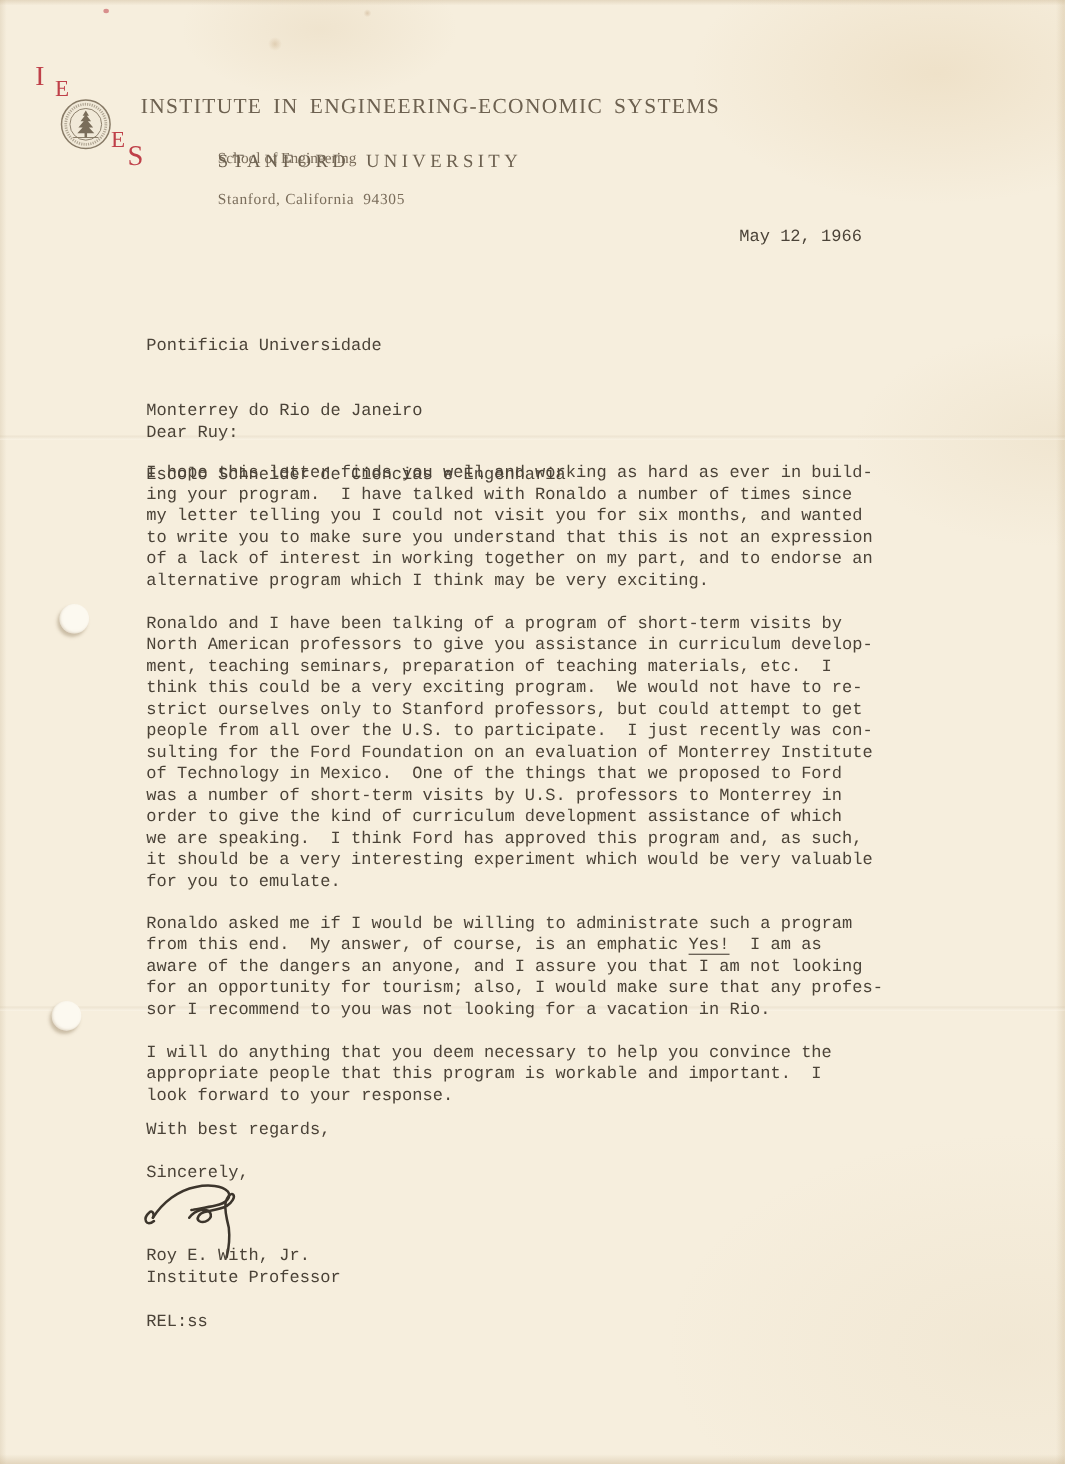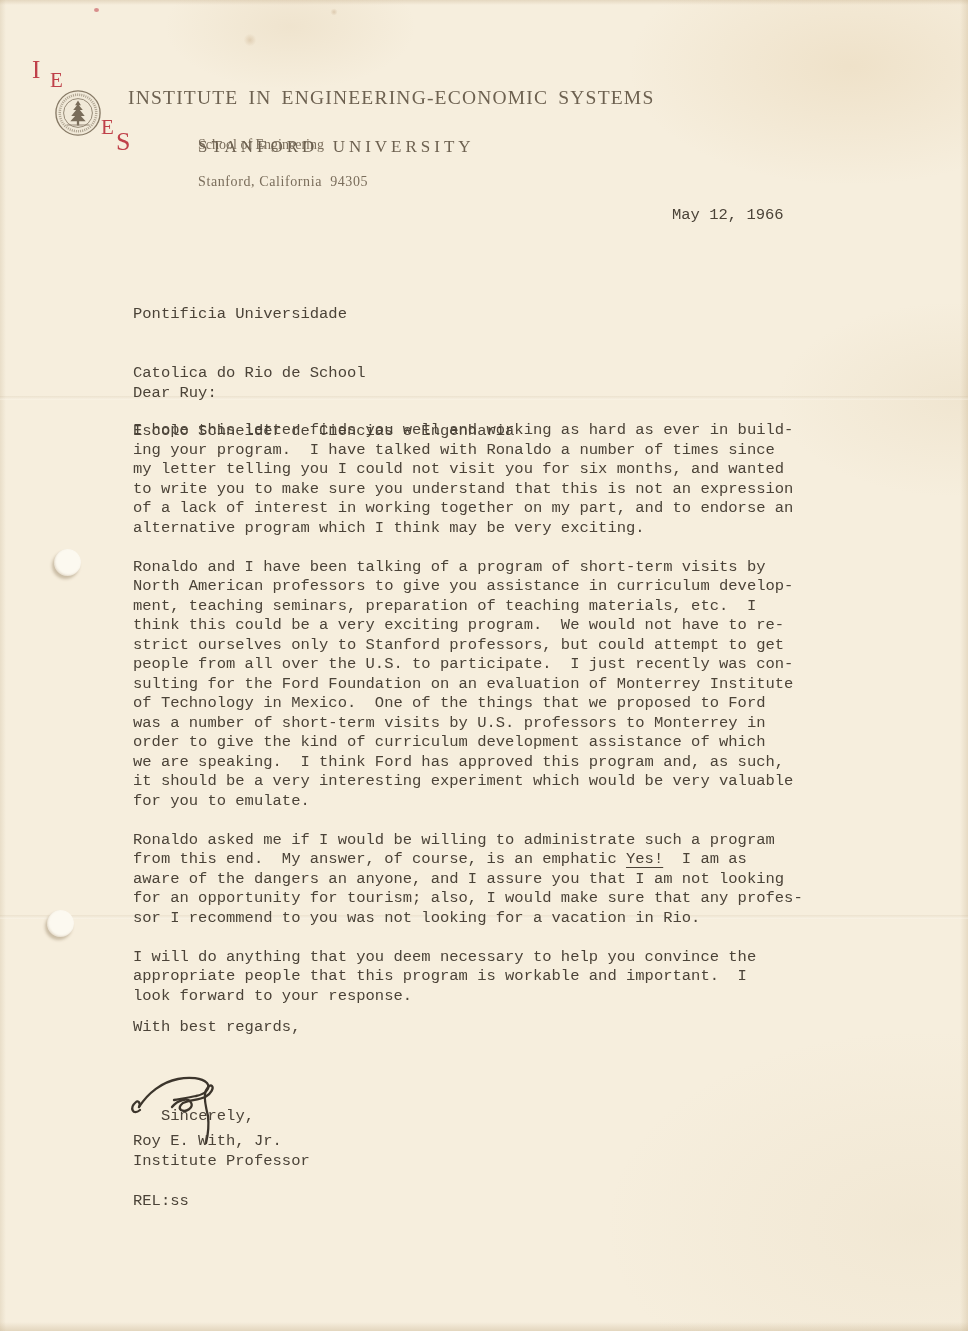--- a/index.html
+++ b/index.html
@@ -82,21 +82,21 @@
   }
   .date { position: absolute; left: 672px; top: 206px; }
   .recipient { position: absolute; left: 133px; top: 266px; }
   .salutation { position: absolute; left: 133px; top: 384px; }
   .letter-body { position: absolute; left: 133px; top: 421px; }
   .para { margin: 0 0 19.5px 0; }
   .line { white-space: pre; }
   .u { text-decoration: underline; text-underline-offset: 4px; text-decoration-thickness: 1px; }
 
   .regards { position: absolute; left: 133px; top: 1018px; }
-  .sincerely { position: absolute; left: 133px; top: 1107px; margin-left: 28px; }
+  .sincerely { position: absolute; left: 133px; top: 1057px; }
   #signature { position: absolute; left: 126px; top: 1072px; }
   .typed-name { position: absolute; left: 133px; top: 1132px; }
   .typed-title { position: absolute; left: 133px; top: 1152px; }
   .ref-initials { position: absolute; left: 133px; top: 1192px; }
 </style>
 </head>
 <body>
 
 <div id="paper">
 
@@ -121,21 +121,21 @@
 
   <div class="lh-institute">INSTITUTE IN ENGINEERING-ECONOMIC SYSTEMS</div>
   <div class="lh-school">School of Engineering</div>
   <div class="lh-univ">STANFORD UNIVERSITY</div>
   <div class="lh-addr">Stanford, California  94305</div>
 
   <div class="tw date">May 12, 1966</div>
 
   <div class="tw recipient">
     <div class="line">Pontificia Universidade</div>
-    <div class="line">Catolica do Rio de School</div>
+    <div class="line">Monterrey do Rio de Janeiro</div>
     <div class="line">Escolo Schneider de Ciencias e Engenharia</div>
   </div>
 
   <div class="tw salutation">Dear Ruy:</div>
 
   <div class="tw letter-body"><div class="para"><div class="line"><span>I hope this letter finds you well and working as hard as ever in build-</span></div><div class="line"><span>ing your program.  I have talked with Ronaldo a number of times since</span></div><div class="line"><span>my letter telling you I could not visit you for six months, and wanted</span></div><div class="line"><span>to write you to make sure you understand that this is not an expression</span></div><div class="line"><span>of a lack of interest in working together on my part, and to endorse an</span></div><div class="line"><span>alternative program which I think may be very exciting.</span></div></div><div class="para"><div class="line"><span>Ronaldo and I have been talking of a program of short-term visits by</span></div><div class="line"><span>North American professors to give you assistance in curriculum develop-</span></div><div class="line"><span>ment, teaching seminars, preparation of teaching materials, etc.  I</span></div><div class="line"><span>think this could be a very exciting program.  We would not have to re-</span></div><div class="line"><span>strict ourselves only to Stanford professors, but could attempt to get</span></div><div class="line"><span>people from all over the U.S. to participate.  I just recently was con-</span></div><div class="line"><span>sulting for the Ford Foundation on an evaluation of Monterrey Institute</span></div><div class="line"><span>of Technology in Mexico.  One of the things that we proposed to Ford</span></div><div class="line"><span>was a number of short-term visits by U.S. professors to Monterrey in</span></div><div class="line"><span>order to give the kind of curriculum development assistance of which</span></div><div class="line"><span>we are speaking.  I think Ford has approved this program and, as such,</span></div><div class="line"><span>it should be a very interesting experiment which would be very valuable</span></div><div class="line"><span>for you to emulate.</span></div></div><div class="para"><div class="line"><span>Ronaldo asked me if I would be willing to administrate such a program</span></div><div class="line"><span>from this end.  My answer, of course, is an emphatic </span><span class="u">Yes!</span><span>  I am as</span></div><div class="line"><span>aware of the dangers an anyone, and I assure you that I am not looking</span></div><div class="line"><span>for an opportunity for tourism; also, I would make sure that any profes-</span></div><div class="line"><span>sor I recommend to you was not looking for a vacation in Rio.</span></div></div><div class="para"><div class="line"><span>I will do anything that you deem necessary to help you convince the</span></div><div class="line"><span>appropriate people that this program is workable and important.  I</span></div><div class="line"><span>look forward to your response.</span></div></div></div>
 
   <div class="tw regards">With best regards,</div>
   <div class="tw sincerely">Sincerely,</div>
 

